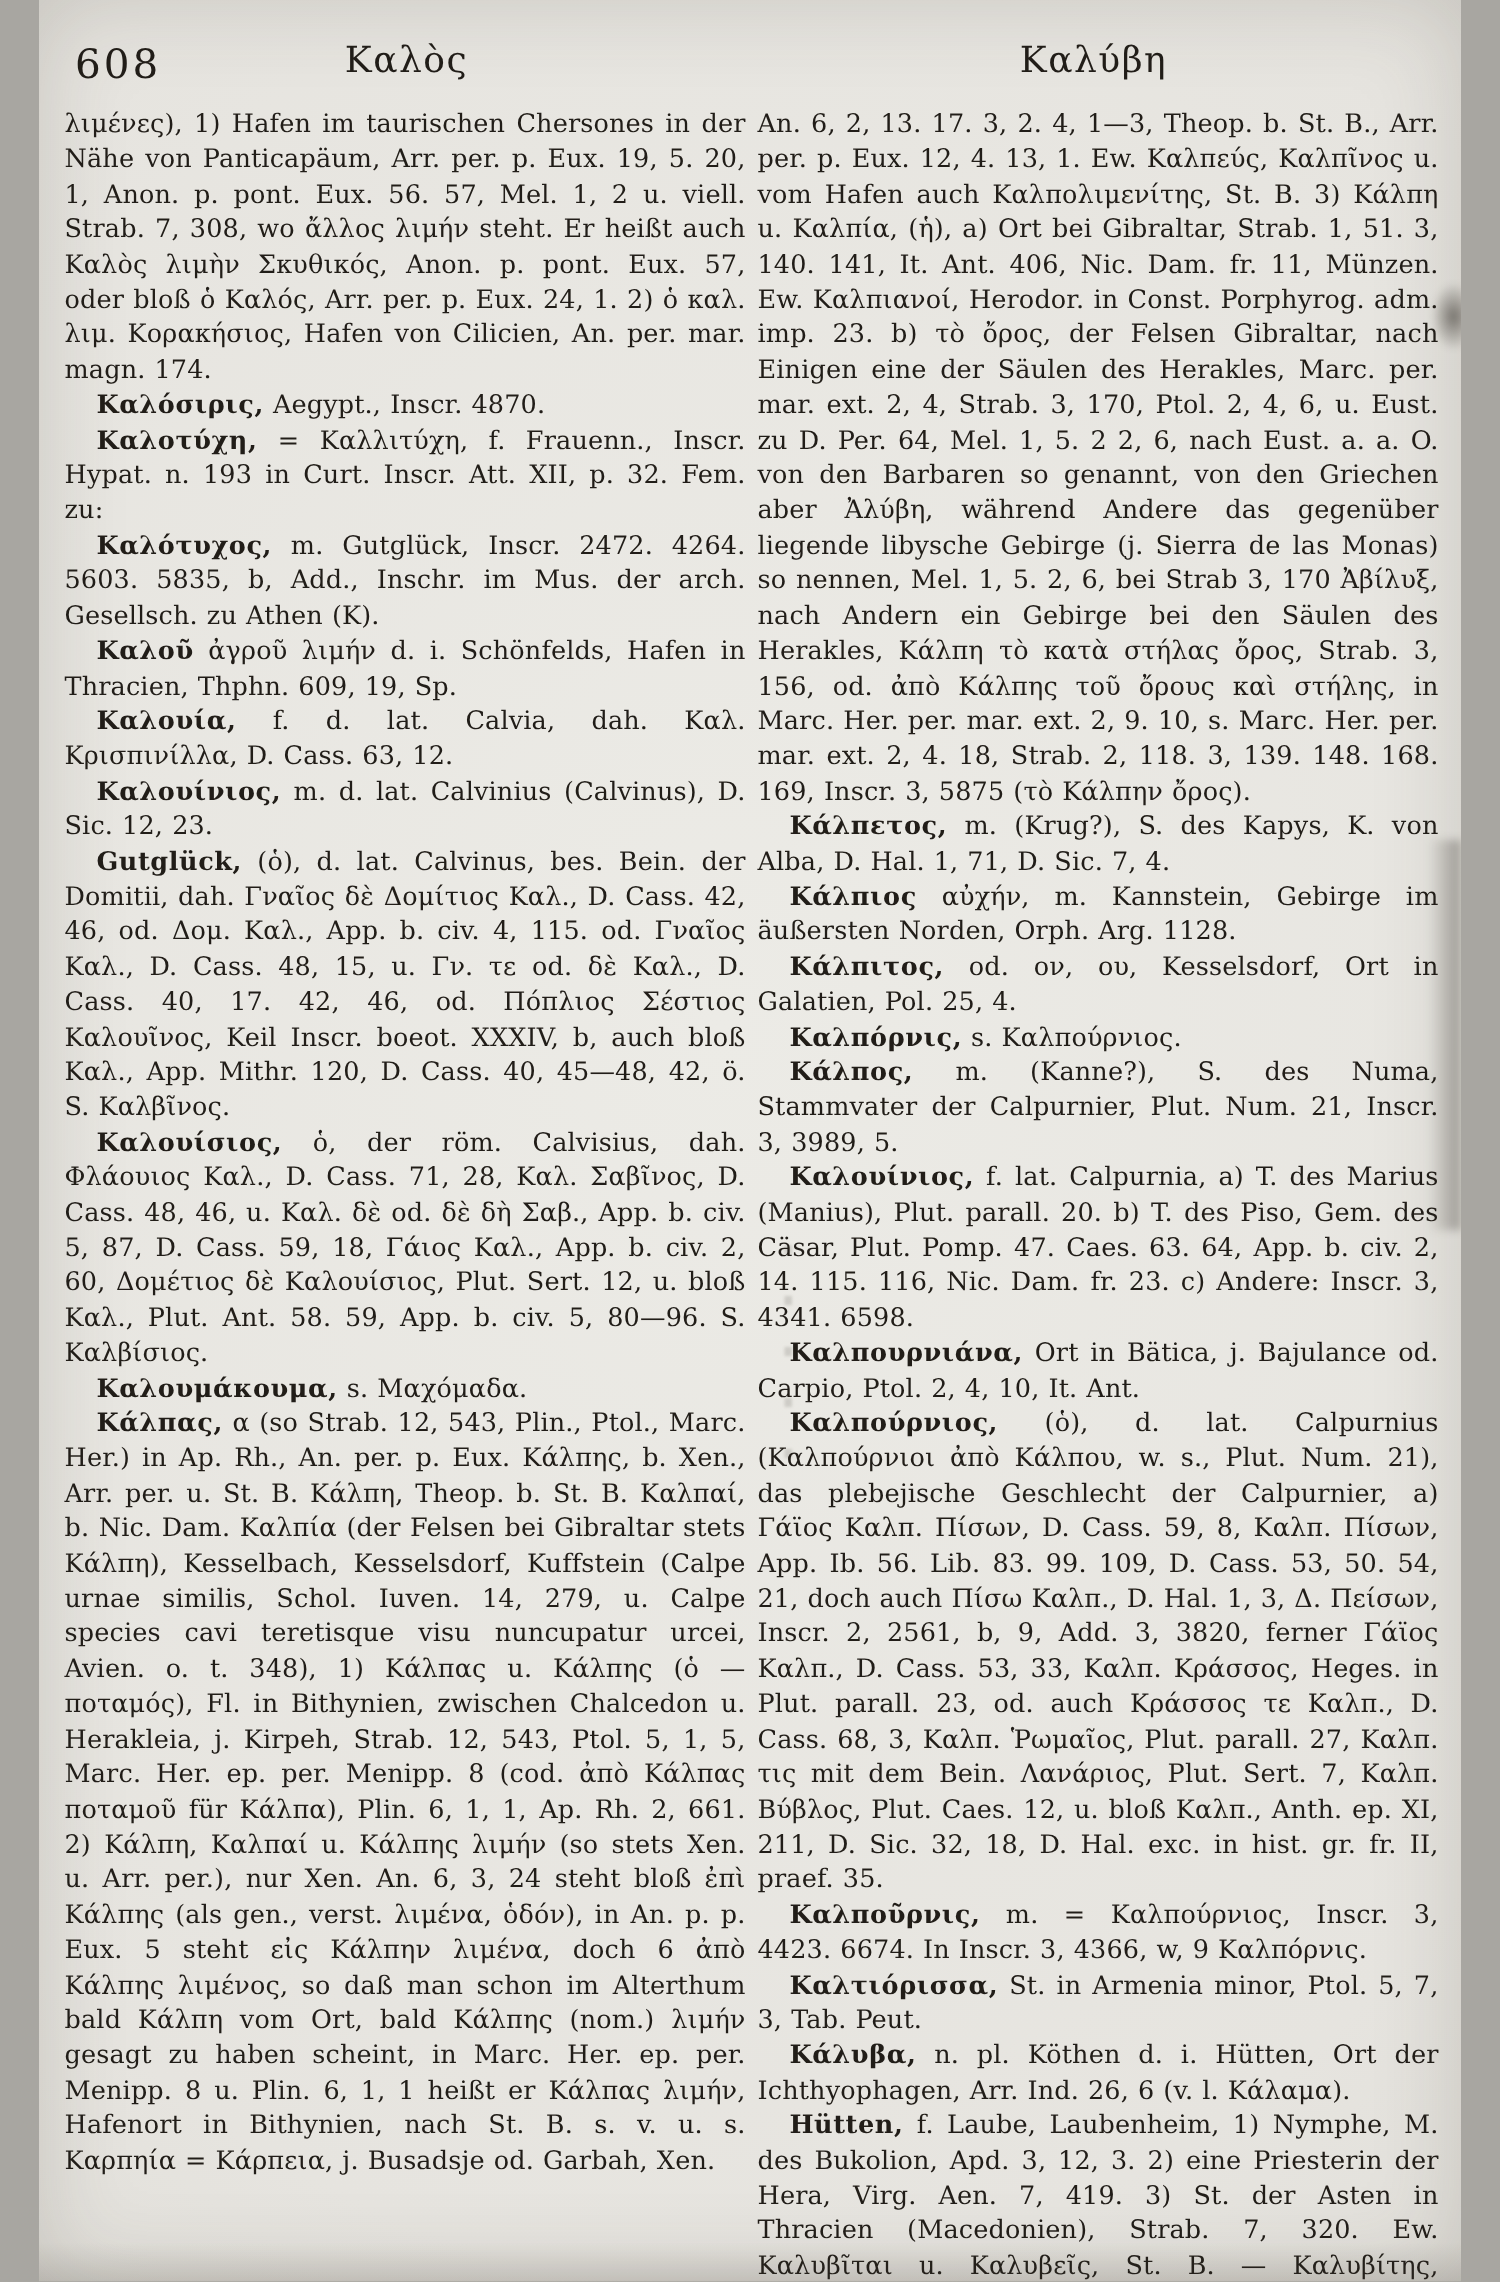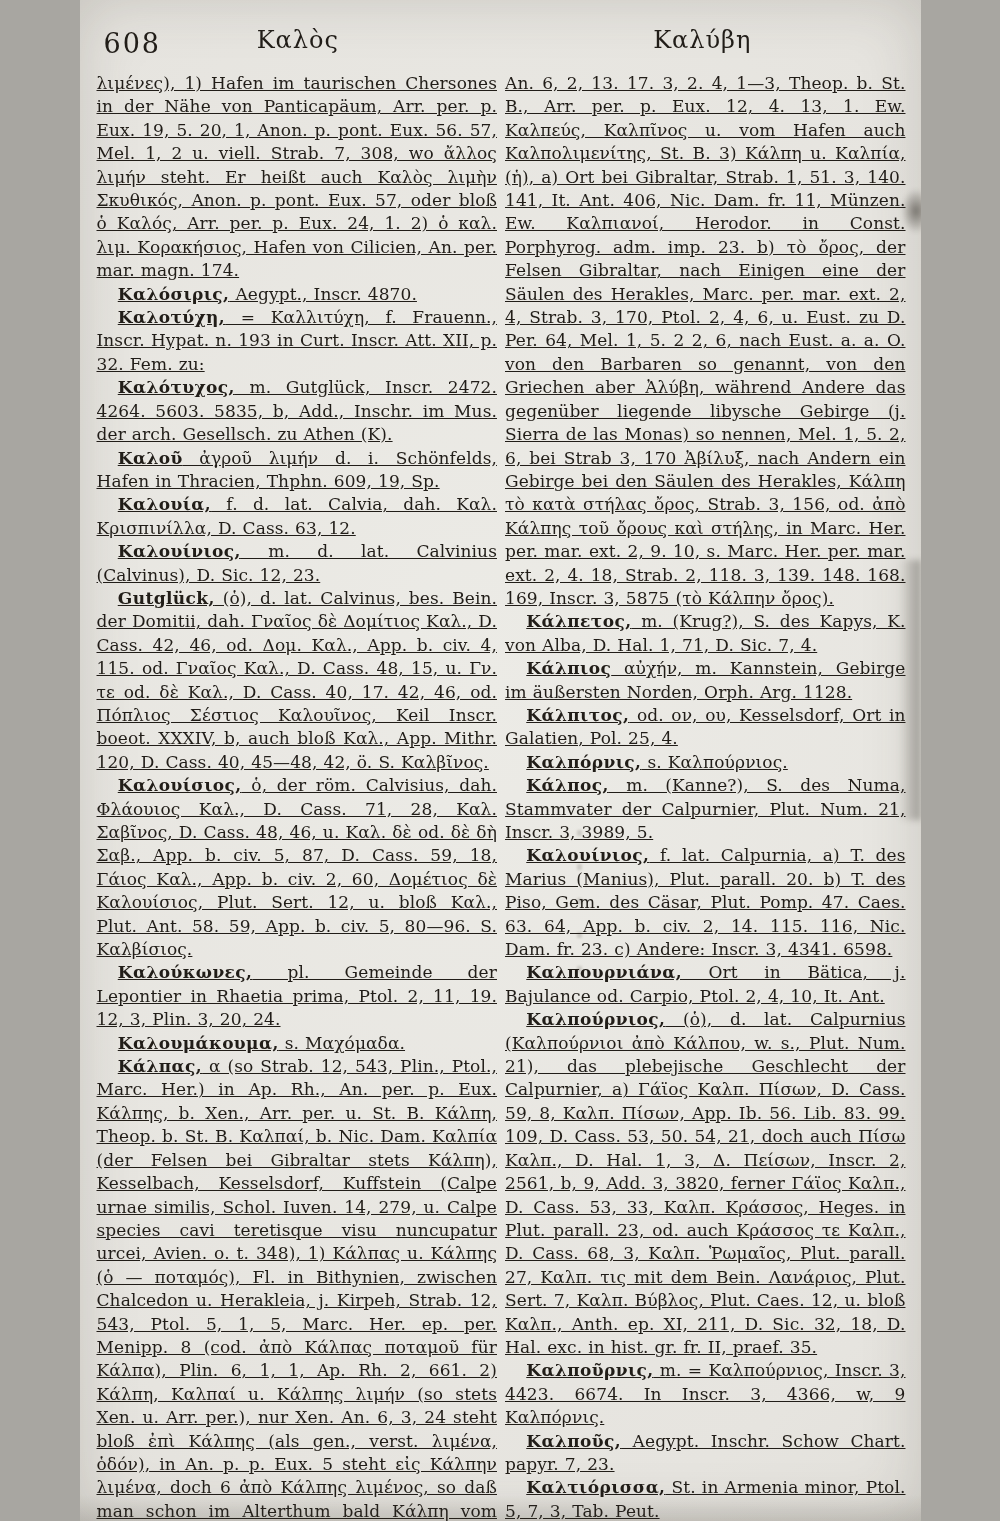--- a/index.html
+++ b/index.html
@@ -1,18 +1,18 @@
 <!DOCTYPE html>
 <html lang="de"><head>
 <meta charset="utf-8">
 <style>
   html,body{margin:0;padding:0;background:#a8a6a1;}
   .page{
     position:relative;
-    width:841px;height:1521px;
+    width:948px;height:1521px;
     margin:0 auto;
     background:
       radial-gradient(ellipse 130% 100% at 48% 45%, #ecebe6 0%, #e6e4df 55%, #dddbd5 85%, #d2d0c9 100%);
     color:#211d18;
     font-family:"DejaVu Serif","Liberation Serif",serif;
     overflow:hidden;
     box-shadow:inset 0 0 60px rgba(60,55,45,.18);
   }
   .header{
     display:flex;
@@ -33,21 +33,21 @@
     padding:14px 15px 0 17px;
   }
   .col{
     width:480px;
     text-align:justify;
     font-size:17px;
     line-height:23.4px;
     letter-spacing:.1px;
     word-spacing:.5px;
   }
-  .col p{margin:0;text-indent:1.25em;text-decoration:underline;}
+  .col p{margin:0;text-indent:1.25em;}
   .col p.cont{text-indent:0;}
   .hw{font-weight:bold;letter-spacing:.4px;}
   
   .artifact{position:absolute;pointer-events:none;}
   .smudge-right-top{
     right:-10px;top:188px;width:30px;height:46px;
     background:radial-gradient(ellipse at center,rgba(40,35,28,.55),rgba(40,35,28,0) 70%);
     filter:blur(2px);
   }
   .fold-right{
@@ -85,37 +85,35 @@
     <div class="col">
       <p class="cont"><span>λιμένες), 1) Hafen im taurischen Chersones in der Nähe von Panticapäum, Arr. per. p. Eux. 19, 5. 20, 1, Anon. p. pont. Eux. 56. 57, Mel. 1, 2 u. viell. Strab. 7, 308, wo ἄλλος λιμήν steht. Er heißt auch Καλὸς λιμὴν Σκυθικός, Anon. p. pont. Eux. 57, oder bloß ὁ Καλός, Arr. per. p. Eux. 24, 1. 2) ὁ καλ. λιμ. Κορακήσιος, Hafen von Cilicien, An. per. mar. magn. 174.</span></p>
       <p><b class="hw">Καλόσιρις,</b><span> Aegypt., Inscr. 4870.</span></p>
       <p><b class="hw">Καλοτύχη,</b><span> = Καλλιτύχη, f. Frauenn., Inscr. Hypat. n. 193 in Curt. Inscr. Att. XII, p. 32. Fem. zu:</span></p>
       <p><b class="hw">Καλότυχος,</b><span> m. Gutglück, Inscr. 2472. 4264. 5603. 5835, b, Add., Inschr. im Mus. der arch. Gesellsch. zu Athen (K).</span></p>
       <p><b class="hw">Καλοῦ</b><span> ἀγροῦ λιμήν d. i. Schönfelds, Hafen in Thracien, Thphn. 609, 19, Sp.</span></p>
       <p><b class="hw">Καλουία,</b><span> f. d. lat. Calvia, dah. Καλ. Κρισπινίλλα, D. Cass. 63, 12.</span></p>
       <p><b class="hw">Καλουίνιος,</b><span> m. d. lat. Calvinius (Calvinus), D. Sic. 12, 23.</span></p>
       <p><b class="hw">Gutglück,</b><span> (ὁ), d. lat. Calvinus, bes. Bein. der Domitii, dah. Γναῖος δὲ Δομίτιος Καλ., D. Cass. 42, 46, od. Δομ. Καλ., App. b. civ. 4, 115. od. Γναῖος Καλ., D. Cass. 48, 15, u. Γν. τε od. δὲ Καλ., D. Cass. 40, 17. 42, 46, od. Πόπλιος Σέστιος Καλουῖνος, Keil Inscr. boeot. XXXIV, b, auch bloß Καλ., App. Mithr. 120, D. Cass. 40, 45—48, 42, ö. S. Καλβῖνος.</span></p>
       <p><b class="hw">Καλουίσιος,</b><span> ὁ, der röm. Calvisius, dah. Φλάουιος Καλ., D. Cass. 71, 28, Καλ. Σαβῖνος, D. Cass. 48, 46, u. Καλ. δὲ od. δὲ δὴ Σαβ., App. b. civ. 5, 87, D. Cass. 59, 18, Γάιος Καλ., App. b. civ. 2, 60, Δομέτιος δὲ Καλουίσιος, Plut. Sert. 12, u. bloß Καλ., Plut. Ant. 58. 59, App. b. civ. 5, 80—96. S. Καλβίσιος.</span></p>
-      <p><b class="hw">Καλούκωνες,</b><span> pl. Gemeinde der Lepontier in Rhaetia prima, Ptol. 2, 11, 19. 12, 3, Plin. 3, 20, 24.</span></p>
       <p><b class="hw">Καλουμάκουμα,</b><span> s. Μαχόμαδα.</span></p>
       <p><b class="hw">Κάλπας,</b><span> α (so Strab. 12, 543, Plin., Ptol., Marc. Her.) in Ap. Rh., An. per. p. Eux. Κάλπης, b. Xen., Arr. per. u. St. B. Κάλπη, Theop. b. St. B. Καλπαί, b. Nic. Dam. Καλπία (der Felsen bei Gibraltar stets Κάλπη), Kesselbach, Kesselsdorf, Kuffstein (Calpe urnae similis, Schol. Iuven. 14, 279, u. Calpe species cavi teretisque visu nuncupatur urcei, Avien. o. t. 348), 1) Κάλπας u. Κάλπης (ὁ — ποταμός), Fl. in Bithynien, zwischen Chalcedon u. Herakleia, j. Kirpeh, Strab. 12, 543, Ptol. 5, 1, 5, Marc. Her. ep. per. Menipp. 8 (cod. ἀπὸ Κάλπας ποταμοῦ für Κάλπα), Plin. 6, 1, 1, Ap. Rh. 2, 661. 2) Κάλπη, Καλπαί u. Κάλπης λιμήν (so stets Xen. u. Arr. per.), nur Xen. An. 6, 3, 24 steht bloß ἐπὶ Κάλπης (als gen., verst. λιμένα, ὁδόν), in An. p. p. Eux. 5 steht εἰς Κάλπην λιμένα, doch 6 ἀπὸ Κάλπης λιμένος, so daß man schon im Alterthum bald Κάλπη vom Ort, bald Κάλπης (nom.) λιμήν gesagt zu haben scheint, in Marc. Her. ep. per. Menipp. 8 u. Plin. 6, 1, 1 heißt er Κάλπας λιμήν, Hafenort in Bithynien, nach St. B. s. v. u. s. Καρπηία = Κάρπεια, j. Busadsje od. Garbah, Xen.</span></p>
     </div>
 
     <div class="col">
       <p class="cont"><span>An. 6, 2, 13. 17. 3, 2. 4, 1—3, Theop. b. St. B., Arr. per. p. Eux. 12, 4. 13, 1. Ew. Καλπεύς, Καλπῖνος u. vom Hafen auch Καλπολιμενίτης, St. B. 3) Κάλπη u. Καλπία, (ἡ), a) Ort bei Gibraltar, Strab. 1, 51. 3, 140. 141, It. Ant. 406, Nic. Dam. fr. 11, Münzen. Ew. Καλπιανοί, Herodor. in Const. Porphyrog. adm. imp. 23. b) τὸ ὄρος, der Felsen Gibraltar, nach Einigen eine der Säulen des Herakles, Marc. per. mar. ext. 2, 4, Strab. 3, 170, Ptol. 2, 4, 6, u. Eust. zu D. Per. 64, Mel. 1, 5. 2 2, 6, nach Eust. a. a. O. von den Barbaren so genannt, von den Griechen aber Ἀλύβη, während Andere das gegenüber liegende libysche Gebirge (j. Sierra de las Monas) so nennen, Mel. 1, 5. 2, 6, bei Strab 3, 170 Ἀβίλυξ, nach Andern ein Gebirge bei den Säulen des Herakles, Κάλπη τὸ κατὰ στήλας ὄρος, Strab. 3, 156, od. ἀπὸ Κάλπης τοῦ ὄρους καὶ στήλης, in Marc. Her. per. mar. ext. 2, 9. 10, s. Marc. Her. per. mar. ext. 2, 4. 18, Strab. 2, 118. 3, 139. 148. 168. 169, Inscr. 3, 5875 (τὸ Κάλπην ὄρος).</span></p>
       <p><b class="hw">Κάλπετος,</b><span> m. (Krug?), S. des Kapys, K. von Alba, D. Hal. 1, 71, D. Sic. 7, 4.</span></p>
       <p><b class="hw">Κάλπιος</b><span> αὐχήν, m. Kannstein, Gebirge im äußersten Norden, Orph. Arg. 1128.</span></p>
       <p><b class="hw">Κάλπιτος,</b><span> od. ον, ου, Kesselsdorf, Ort in Galatien, Pol. 25, 4.</span></p>
       <p><b class="hw">Καλπόρνις,</b><span> s. Καλπούρνιος.</span></p>
       <p><b class="hw">Κάλπος,</b><span> m. (Kanne?), S. des Numa, Stammvater der Calpurnier, Plut. Num. 21, Inscr. 3, 3989, 5.</span></p>
       <p><b class="hw">Καλουίνιος,</b><span> f. lat. Calpurnia, a) T. des Marius (Manius), Plut. parall. 20. b) T. des Piso, Gem. des Cäsar, Plut. Pomp. 47. Caes. 63. 64, App. b. civ. 2, 14. 115. 116, Nic. Dam. fr. 23. c) Andere: Inscr. 3, 4341. 6598.</span></p>
       <p><b class="hw">Καλπουρνιάνα,</b><span> Ort in Bätica, j. Bajulance od. Carpio, Ptol. 2, 4, 10, It. Ant.</span></p>
       <p><b class="hw">Καλπούρνιος,</b><span> (ὁ), d. lat. Calpurnius (Καλπούρνιοι ἀπὸ Κάλπου, w. s., Plut. Num. 21), das plebejische Geschlecht der Calpurnier, a) Γάϊος Καλπ. Πίσων, D. Cass. 59, 8, Καλπ. Πίσων, App. Ib. 56. Lib. 83. 99. 109, D. Cass. 53, 50. 54, 21, doch auch Πίσω Καλπ., D. Hal. 1, 3, Δ. Πείσων, Inscr. 2, 2561, b, 9, Add. 3, 3820, ferner Γάϊος Καλπ., D. Cass. 53, 33, Καλπ. Κράσσος, Heges. in Plut. parall. 23, od. auch Κράσσος τε Καλπ., D. Cass. 68, 3, Καλπ. Ῥωμαῖος, Plut. parall. 27, Καλπ. τις mit dem Bein. Λανάριος, Plut. Sert. 7, Καλπ. Βύβλος, Plut. Caes. 12, u. bloß Καλπ., Anth. ep. XI, 211, D. Sic. 32, 18, D. Hal. exc. in hist. gr. fr. II, praef. 35.</span></p>
       <p><b class="hw">Καλποῦρνις,</b><span> m. = Καλπούρνιος, Inscr. 3, 4423. 6674. In Inscr. 3, 4366, w, 9 Καλπόρνις.</span></p>
-      <p><b class="hw">Καλποῦς,</b><span> Aegypt. Inschr. Schow Chart. papyr. 7, 23.</span></p>
       <p><b class="hw">Καλτιόρισσα,</b><span> St. in Armenia minor, Ptol. 5, 7, 3, Tab. Peut.</span></p>
       <p><b class="hw">Κάλυβα,</b><span> n. pl. Köthen d. i. Hütten, Ort der Ichthyophagen, Arr. Ind. 26, 6 (v. l. Κάλαμα).</span></p>
       <p><b class="hw">Hütten,</b><span> f. Laube, Laubenheim, 1) Nymphe, M. des Bukolion, Apd. 3, 12, 3. 2) eine Priesterin der Hera, Virg. Aen. 7, 419. 3) St. der Asten in Thracien (Macedonien), Strab. 7, 320. Ew. Καλυβῖται u. Καλυβεῖς, St. B. — Καλυβίτης, Ἀνδρέας ὁ μοναχός, Thphn. 667, 6.</span></p>
     </div>
 
   </div>
 
   <div class="artifact smudge-right-top"></div>
   <div class="artifact fold-right"></div>
   <div class="artifact gutter-speck"></div>

